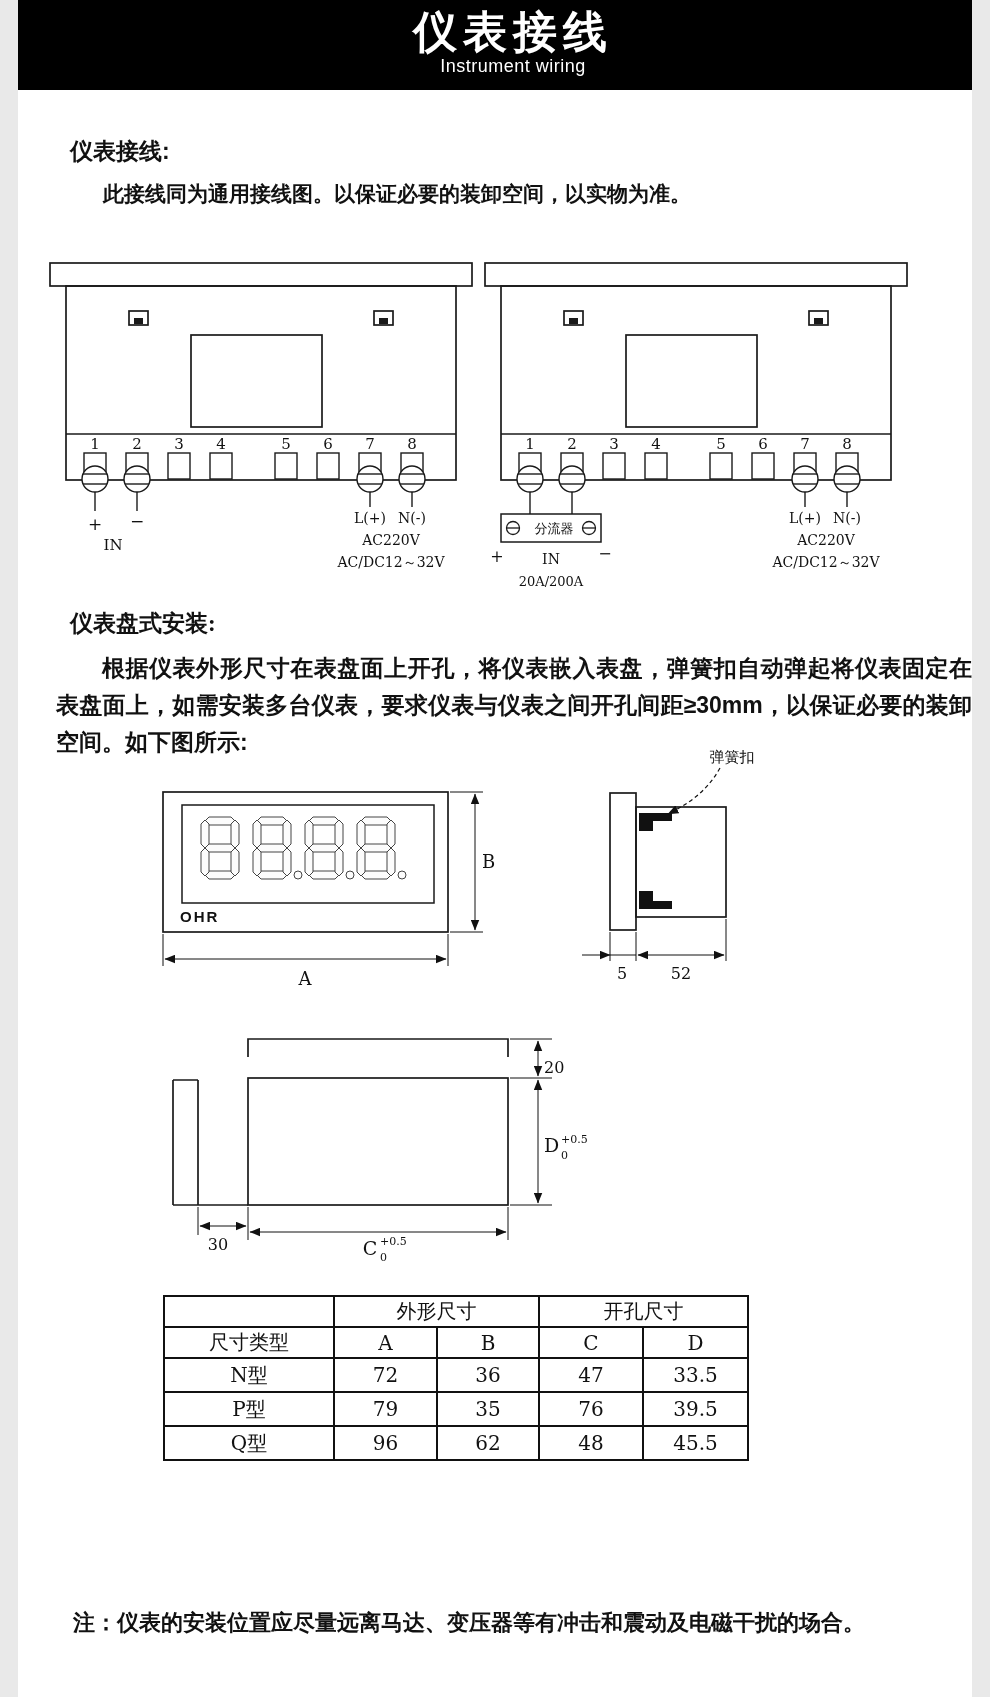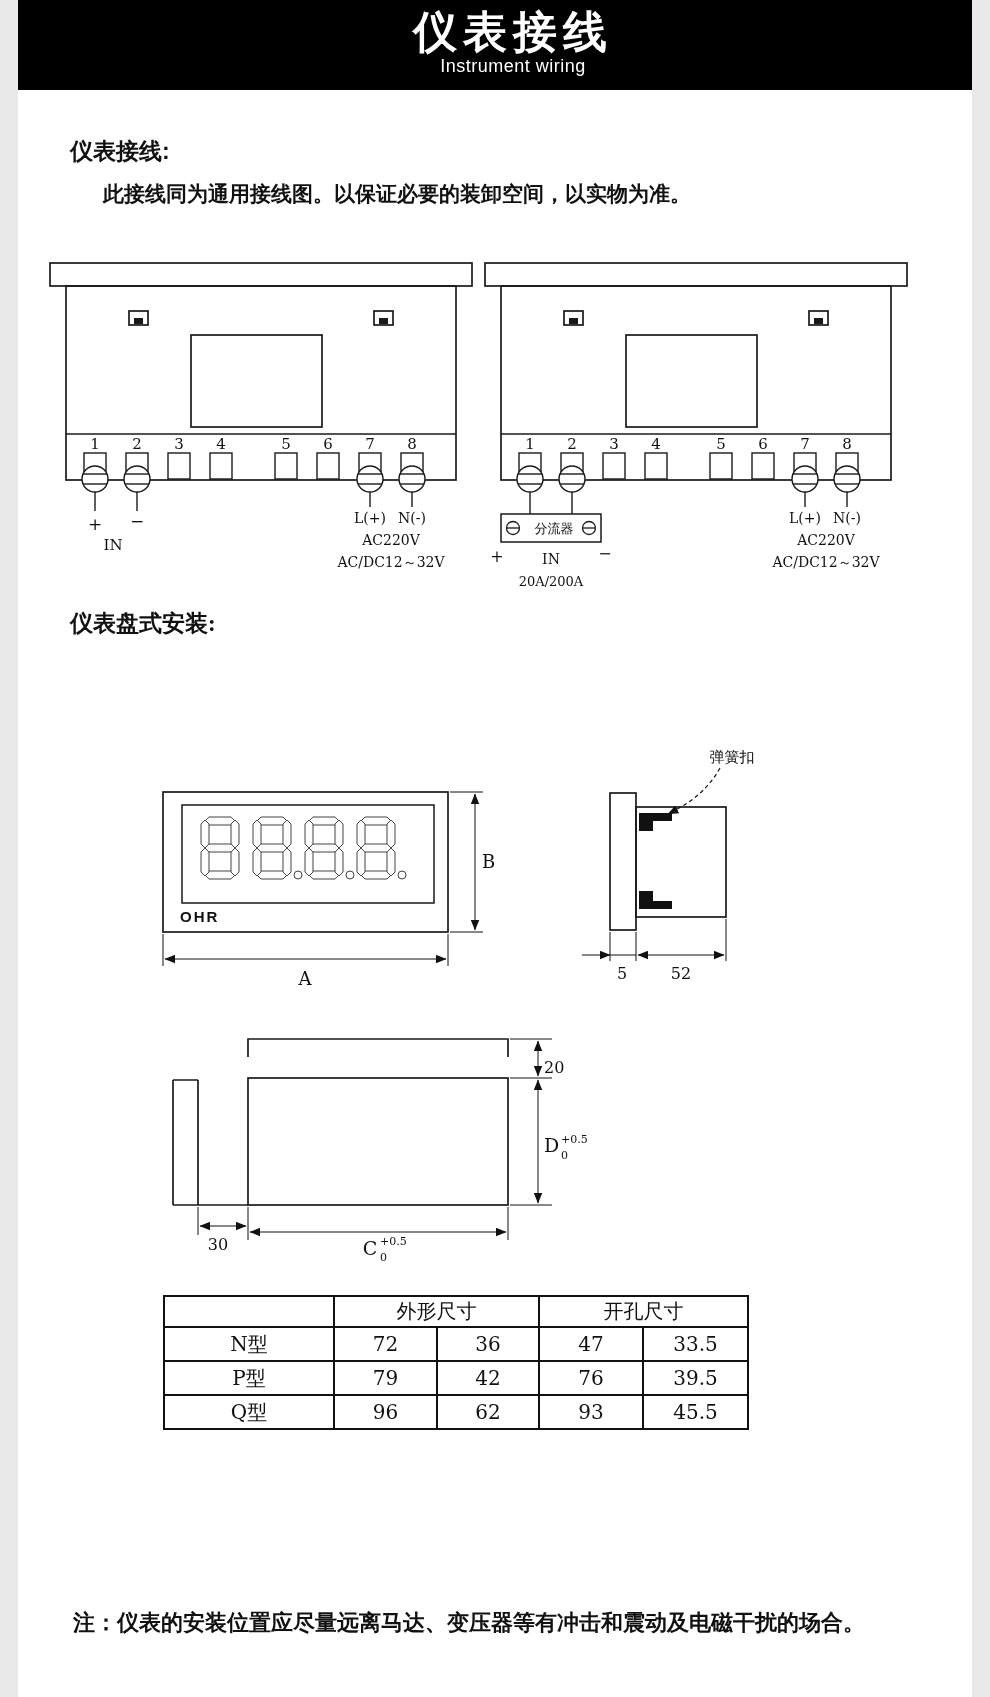--- a/index.html
+++ b/index.html
@@ -178,20 +178,21 @@
     <text x="121" y="297" font-size="16" text-anchor="middle">−</text>
     <text x="67" y="302" font-size="14" text-anchor="middle">IN</text>
     <text x="67" y="324" font-size="13" text-anchor="middle">20A/200A</text>
     <text x="321" y="261" font-size="14" text-anchor="middle">L(+)</text>
     <text x="363" y="261" font-size="14" text-anchor="middle">N(-)</text>
     <text x="342" y="283" font-size="14" text-anchor="middle">AC220V</text>
     <text x="342" y="305" font-size="14" text-anchor="middle">AC/DC12～32V</text>
   </svg>
 
   <h2 class="h2 mount-h">仪表盘式安装:</h2>
+  <p class="para">根据仪表外形尺寸在表盘面上开孔，将仪表嵌入表盘，弹簧扣自动弹起将仪表固定在表盘面上，如需安装多台仪表，要求仪表与仪表之间开孔间距≥30mm，以保证必要的装卸空间。如下图所示:</p>
 
   <svg class="svg-abs" style="top:745px;left:0" width="990" height="525" viewBox="0 0 990 525">
     <defs>
       <marker id="arr" viewBox="0 0 10 8" markerWidth="11" markerHeight="9" refX="9.5" refY="4" orient="auto-start-reverse" markerUnits="userSpaceOnUse">
         <path d="M0,0 L10,4 L0,8 Z" fill="#111"></path>
       </marker>
       <polygon id="hseg" points="0,4 4,0 26,0 30,4 26,8 4,8"></polygon>
       <polygon id="vseg" points="4,0 8,4 8,24 4,28 0,24 0,4"></polygon>
       <g id="dig8">
         <use href="#hseg" x="4" y="0"></use>
@@ -286,39 +287,46 @@
         <col style="width:102px">
         <col style="width:104px">
         <col style="width:105px">
     </colgroup>
     <tbody>
       <tr class="rh">
         <td></td>
         <td colspan="2">外形尺寸</td>
         <td colspan="2">开孔尺寸</td>
       </tr>
+      <tr class="rh">
+        <td>尺寸类型</td>
+        <td>A</td>
+        <td>B</td>
+        <td>C</td>
+        <td>D</td>
+      </tr>
       <tr class="rd">
         <td>N型</td>
         <td>72</td>
         <td>36</td>
         <td>47</td>
         <td>33.5</td>
       </tr>
       <tr class="rd">
         <td>P型</td>
         <td>79</td>
-        <td>42</td>
+        <td>35</td>
         <td>76</td>
         <td>39.5</td>
       </tr>
       <tr class="rd">
         <td>Q型</td>
         <td>96</td>
         <td>62</td>
-        <td>93</td>
+        <td>48</td>
         <td>45.5</td>
       </tr>
     </tbody>
   </table>
 
   <p class="footer-note">注：仪表的安装位置应尽量远离马达、变压器等有冲击和震动及电磁干扰的场合。</p>
 
 </div>
 
 </body></html>

